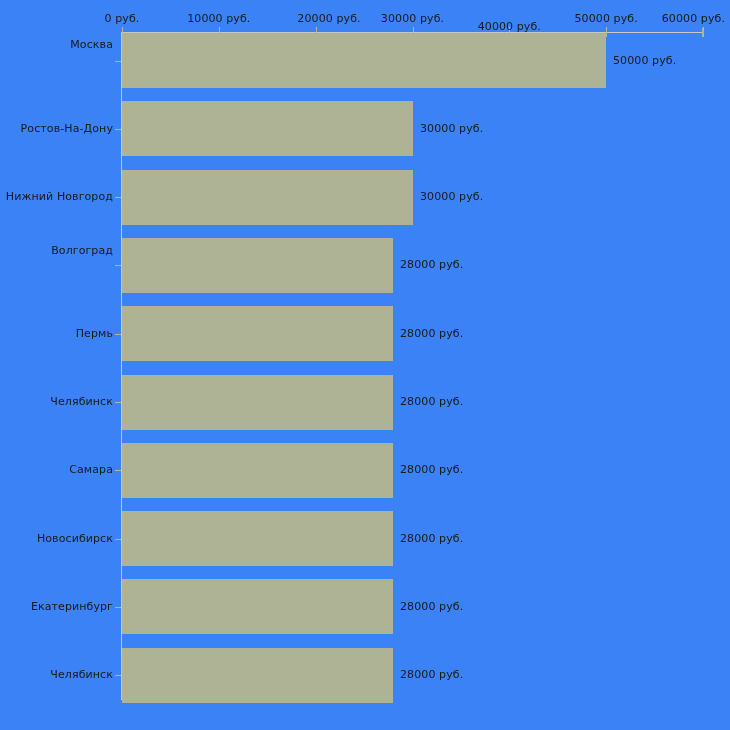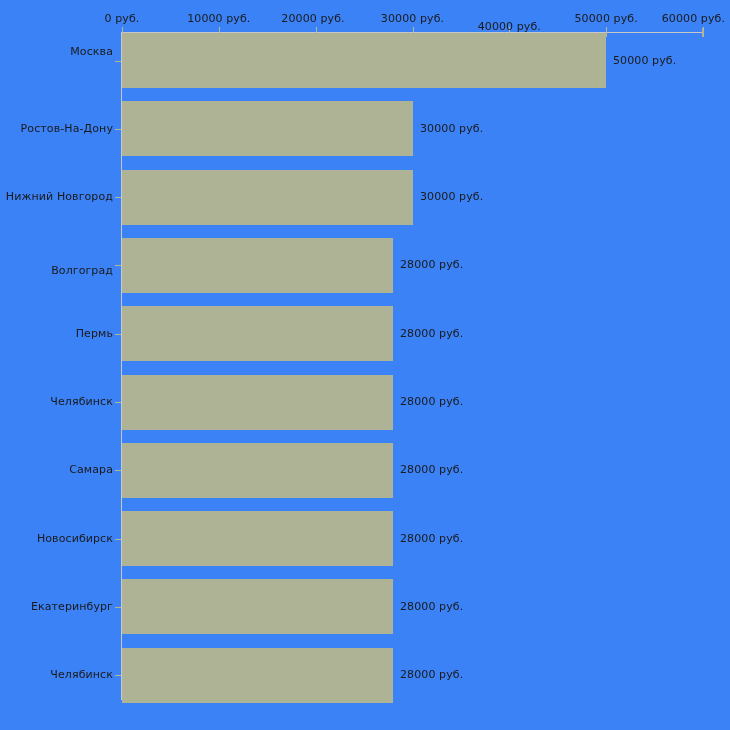--- a/index.html
+++ b/index.html
@@ -106,21 +106,21 @@
   <div class="x-axis-line"></div>
   <div class="y-axis-line"></div>
   <div class="x-axis-end-cap"></div>
 
   <div id="x-axis-group">
       <div class="x-tick" style="left: 122px;"></div>
       <div class="x-tick-label" style="left: 122px;">0 руб.</div>
       <div class="x-tick" style="left: 218.833px;"></div>
       <div class="x-tick-label" style="left: 218.833px; text-align: right;">10000 руб.</div>
       <div class="x-tick" style="left: 315.667px;"></div>
-      <div class="x-tick-label" style="left: 313px;">20000 руб.</div>
+      <div class="x-tick-label" style="left: 329px;">20000 руб.</div>
       <div class="x-tick" style="left: 412.5px;"></div>
       <div class="x-tick-label" style="left: 412.5px;">30000 руб.</div>
       <div class="x-tick" style="left: 509.333px;"></div>
       <div class="x-tick-label" style="left: 509.333px; margin-top: 8px;">40000 руб.</div>
       <div class="x-tick" style="left: 606.167px;"></div>
       <div class="x-tick-label" style="left: 606.167px;">50000 руб.</div>
       <div class="x-tick" style="left: 703px;"></div>
       <div class="x-tick-label last" style="left: 725px;">60000 руб.</div>
     </div>
 
@@ -133,30 +133,30 @@
       <div class="y-tick" style="top: 402px;"></div>
       <div class="y-tick" style="top: 470px;"></div>
       <div class="y-tick" style="top: 539px;"></div>
       <div class="y-tick" style="top: 607px;"></div>
       <div class="y-tick" style="top: 675px;"></div>
     </div>
 
   <div id="bars-group">
       <div class="bar" style="top: 33px; height: 55px; width: 484px; background: rgb(174, 179, 150);"></div>
       <div class="bar-value-label" style="left: 613px; top: 54px;">50000 руб.</div>
-      <div class="cat-label" style="top: 45px;">Москва</div>
+      <div class="cat-label" style="top: 38px;">Москва</div>
       <div class="bar" style="top: 101px; height: 55px; width: 291px; background: rgb(174, 179, 150);"></div>
       <div class="bar-value-label" style="left: 420px; top: 122px;">30000 руб.</div>
       <div class="cat-label" style="top: 122px;">Ростов-На-Дону</div>
       <div class="bar" style="top: 170px; height: 55px; width: 291px; background: rgb(174, 179, 150);"></div>
       <div class="bar-value-label" style="left: 420px; top: 190px;">30000 руб.</div>
       <div class="cat-label" style="top: 190px;">Нижний Новгород</div>
       <div class="bar" style="top: 238px; height: 55px; width: 271px; background: rgb(174, 179, 150);"></div>
       <div class="bar-value-label" style="left: 400px; top: 258px;">28000 руб.</div>
-      <div class="cat-label" style="top: 264px; margin-left: 26px;">Волгоград</div>
+      <div class="cat-label" style="top: 244px; margin-left: 26px;">Волгоград</div>
       <div class="bar" style="top: 306px; height: 55px; width: 271px; background: rgb(174, 179, 150);"></div>
       <div class="bar-value-label" style="left: 400px; top: 327px;">28000 руб.</div>
       <div class="cat-label" style="top: 327px; margin-left: 20px;">Пермь</div>
       <div class="bar" style="top: 375px; height: 55px; width: 271px; background: rgb(174, 179, 150);"></div>
       <div class="bar-value-label" style="left: 400px; top: 395px;">28000 руб.</div>
       <div class="cat-label" style="top: 395px;">Челябинск</div>
       <div class="bar" style="top: 443px; height: 55px; width: 271px; background: rgb(174, 179, 150);"></div>
       <div class="bar-value-label" style="left: 400px; top: 463px;">28000 руб.</div>
       <div class="cat-label" style="top: 463px;">Самара</div>
       <div class="bar" style="top: 511px; height: 55px; width: 271px; background: rgb(174, 179, 150);"></div>

